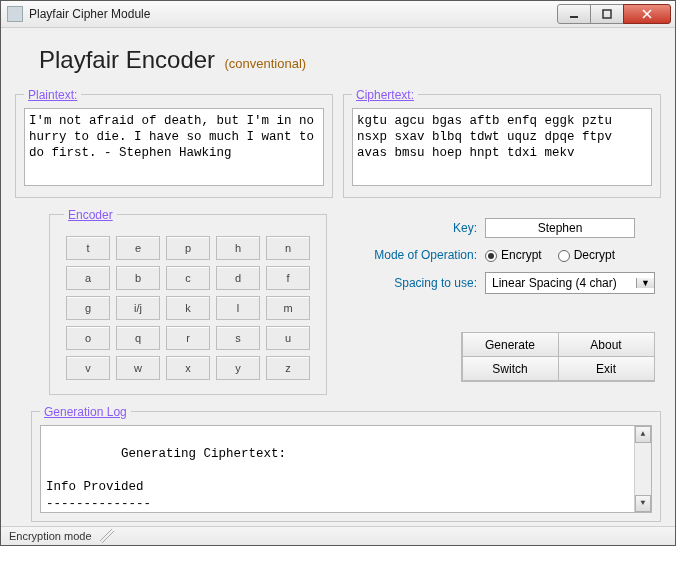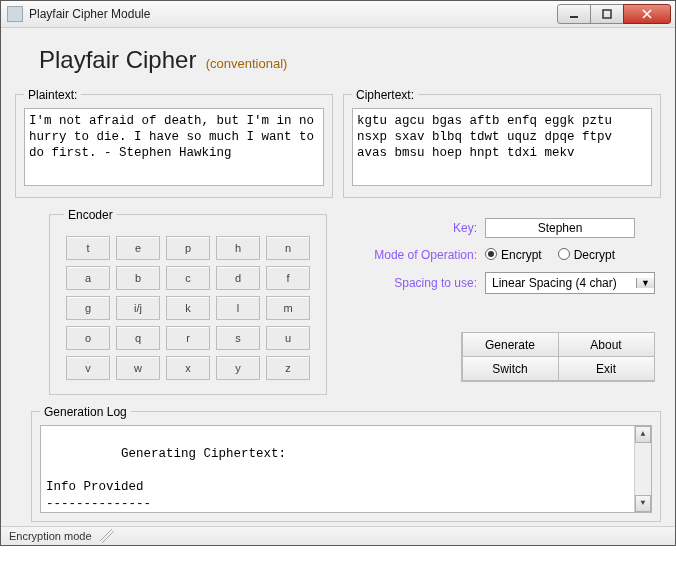--- a/index.html
+++ b/index.html
@@ -57,21 +57,21 @@
     padding: 8px 14px 14px 24px;
   }
   .banner .main-title { font-size:24px; font-weight:400; color:#222; display:inline; }
   .banner .sub { font-size:13px; color:#a16207; margin-left:6px; }
 
   fieldset.group {
     border:1px solid #c8c8c8;
     padding:6px 8px 8px 8px;
     margin:0;
   }
-  fieldset.group > legend { font-size:12px; padding:0 4px; color:#000000; }
+  fieldset.group > legend { font-size:12px; padding:0 4px; color:#8b5cf6;text-decoration:underline; }
 
   .row1 { display:flex; gap:10px; }
   .row1 fieldset { flex:1; }
 
   textarea.mono {
     width:100%; height:78px;
     font-family: "Courier New", monospace;
     font-size:12.5px;
     border:1px solid #b5b5b5;
     padding:4px 4px;
@@ -101,29 +101,29 @@
 
   .controls {
     flex:1;
     padding: 10px 6px 0 0;
     display:flex; flex-direction:column; gap:10px;
   }
   .ctrl-row {
     display:flex; align-items:center;
     gap:8px;
   }
-  .ctrl-row .lbl { width:140px; text-align:right; font-size:12px; color:#8b5cf6; }
+  .ctrl-row .lbl { width:140px; text-align:right; font-size:12px; color:#0369a1; }
   .txt-input {
     width:150px; height:20px;
     border:1px solid #a9a9a9;
     font-size:12px; text-align:center;
     background:#fff;
   }
   .radio-pair { display:flex; gap:16px; align-items:center; font-size:12px; }
-  .radio-item { display:flex; align-items:flex-start; gap:4px; }
+  .radio-item { display:flex; align-items:flex-end; gap:4px; }
   .radio-dot {
     width:12px; height:12px; border-radius:50%;
     border:1px solid #666; background:#fff;
     display:flex; align-items:center; justify-content:center;
   }
   .radio-dot.sel::after {
     content:""; width:6px; height:6px; border-radius:50%;
     background:#333;
   }
   .combo {
@@ -219,21 +219,21 @@
             <line x1="1" y1="1" x2="9" y2="9" stroke="#fff" stroke-width="1.6"></line>
             <line x1="9" y1="1" x2="1" y2="9" stroke="#fff" stroke-width="1.6"></line>
           </svg>
       </div>
     </div>
   </div>
 
   <div class="client">
 
     <div class="banner">
-      <span class="main-title">Playfair Cipher</span>
+      <span class="main-title">Playfair Encoder</span>
       <span class="sub">(conventional)</span>
     </div>
 
     <div class="row1">
       <fieldset class="group">
         <legend>Plaintext:</legend>
         <textarea class="mono" style="">I'm not afraid of death, but I'm in no hurry to die. I have so much I want to do first. - Stephen Hawking</textarea>
       </fieldset>
       <fieldset class="group">
         <legend>Ciphertext:</legend>

